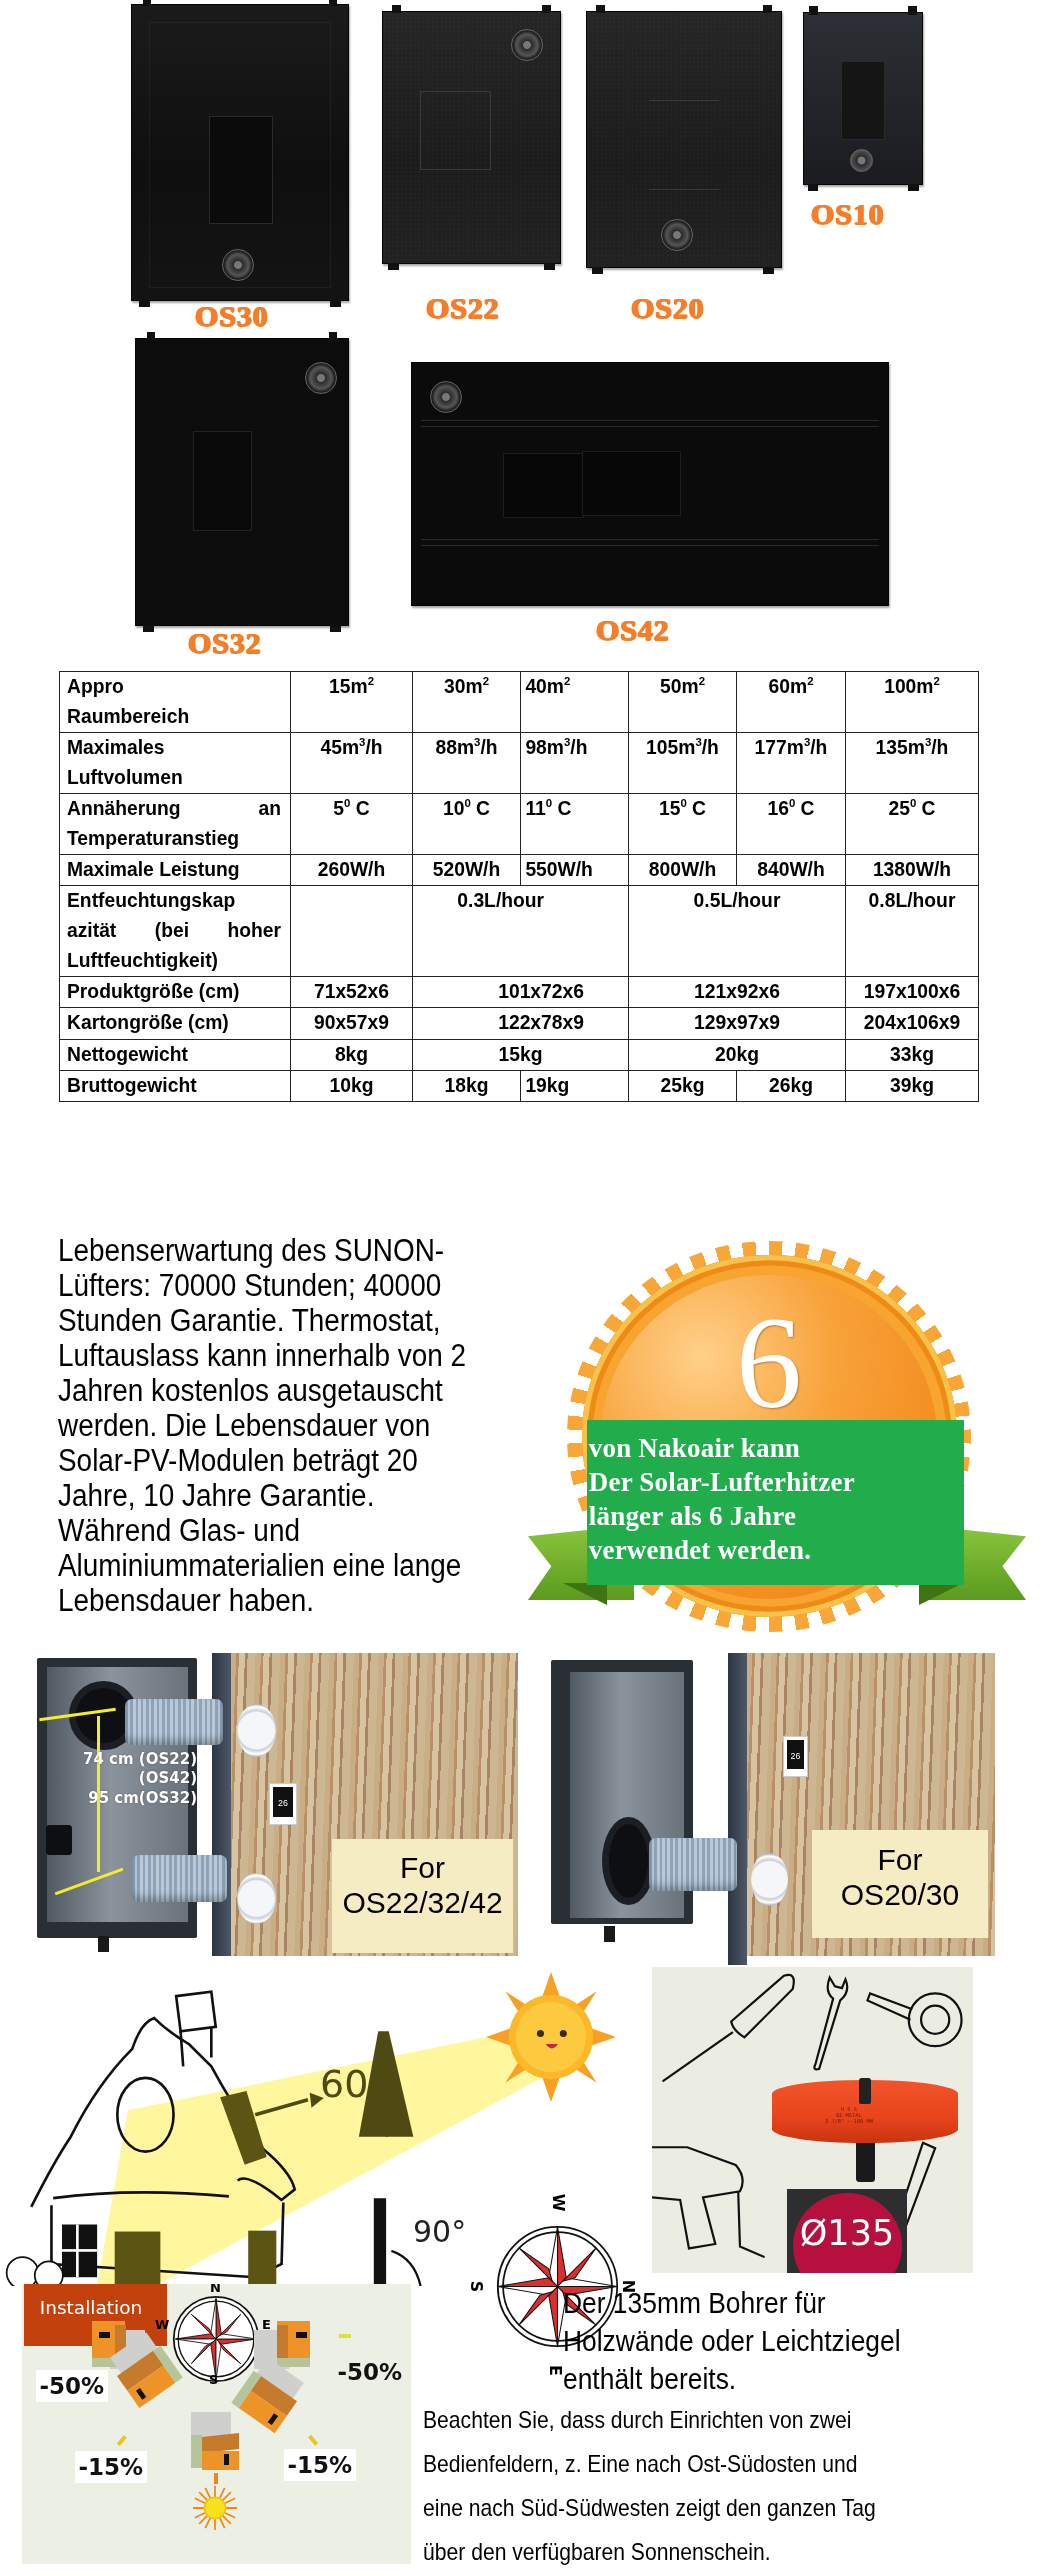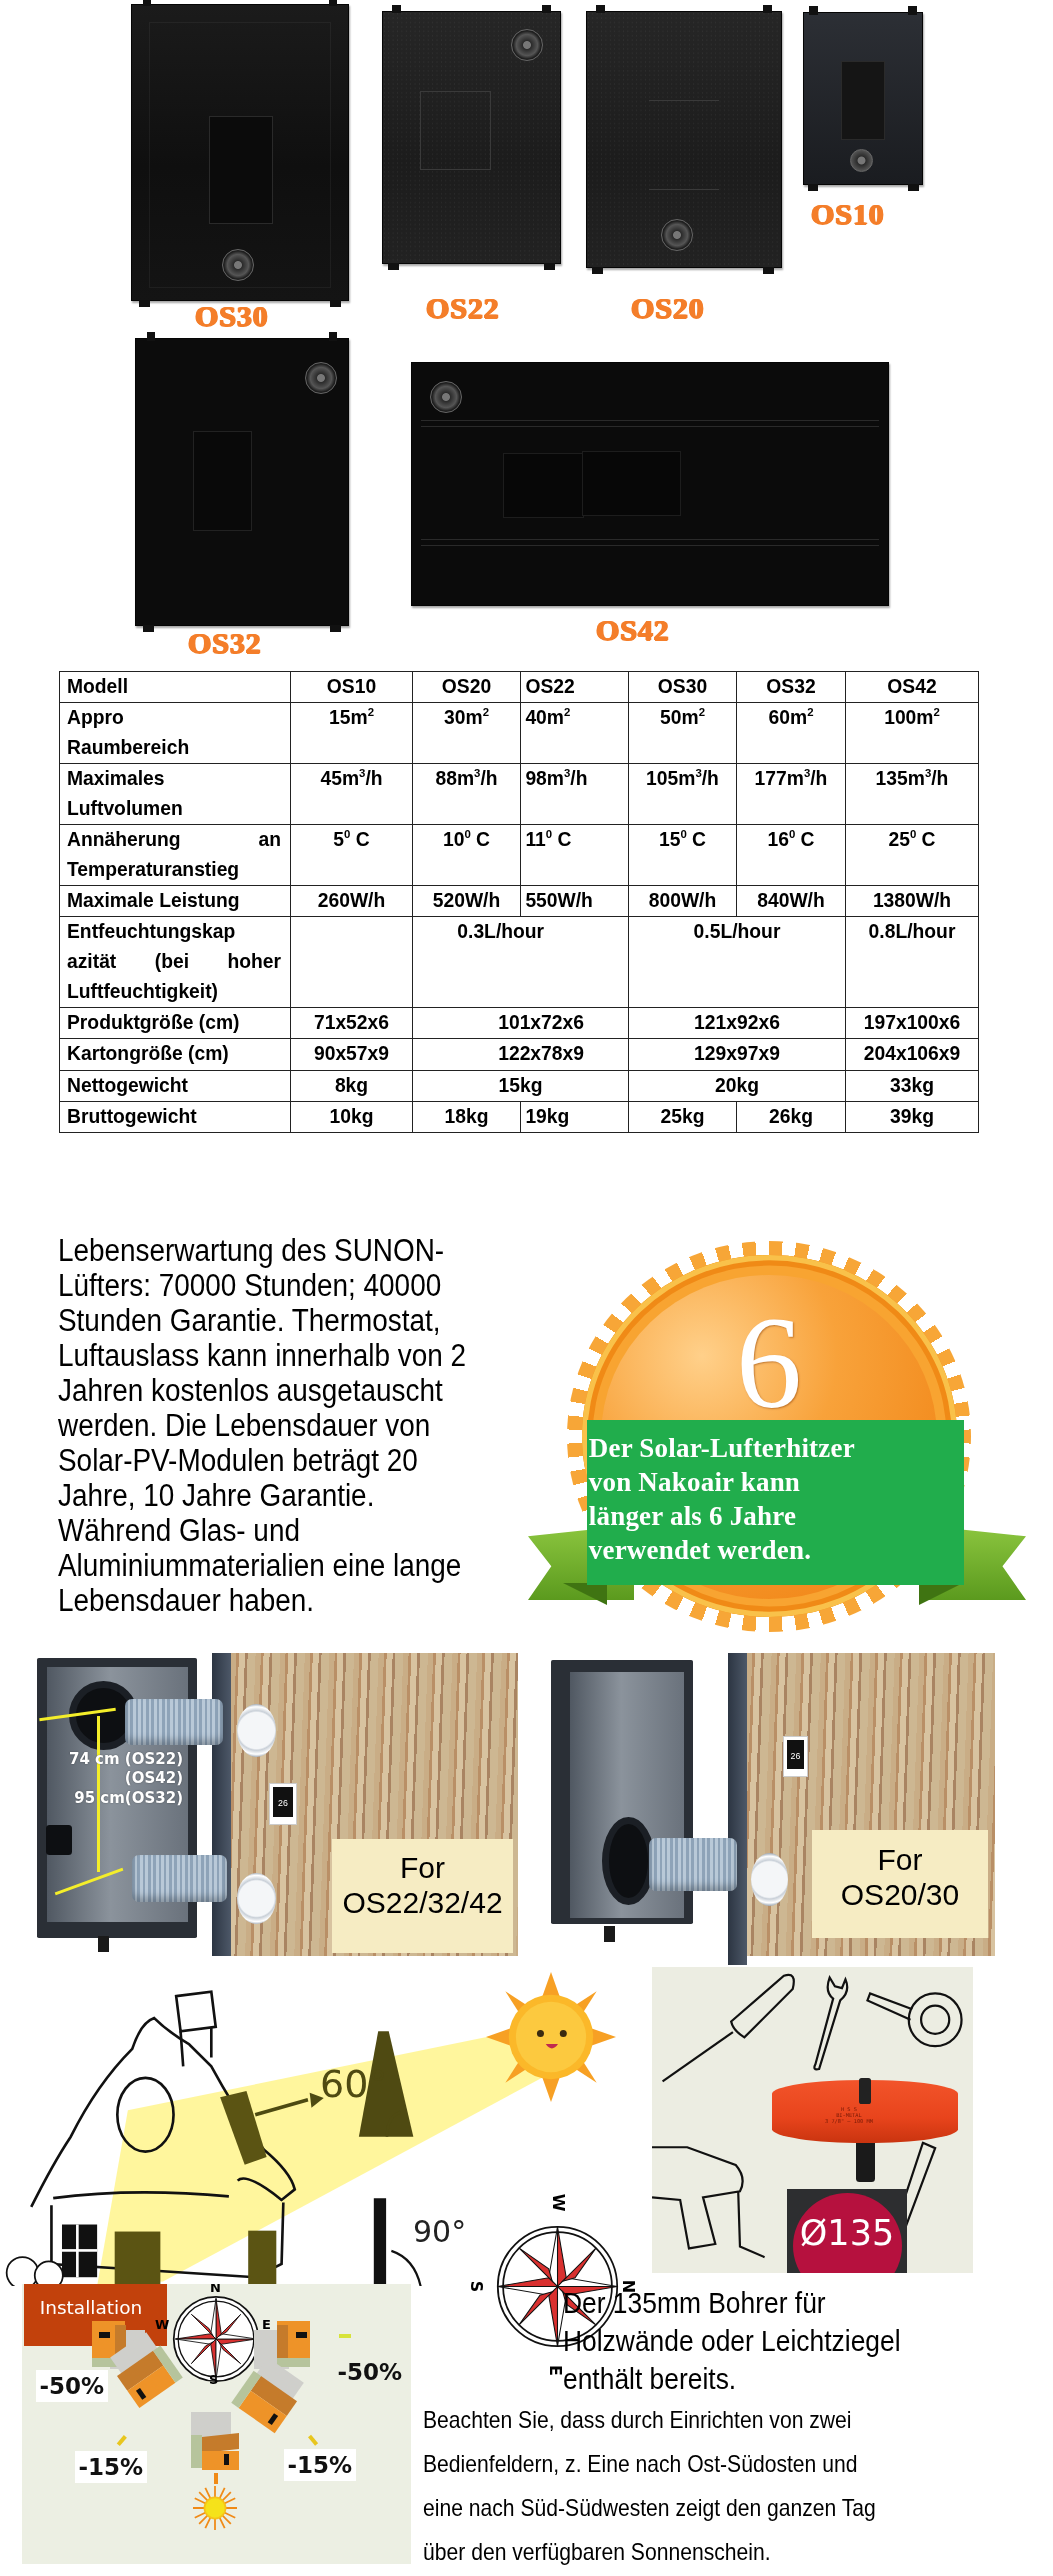--- a/index.html
+++ b/index.html
@@ -141,29 +141,20 @@
   <colgroup>
     <col style="width:231px">
       <col style="width:122px">
       <col style="width:108px">
       <col style="width:108px">
       <col style="width:108px">
       <col style="width:109px">
       <col style="width:133px">
   </colgroup>
   <tbody>
-      <tr style="height:31px;">
-    <td class="rh">Modell</td>
-    <td>OS10</td>
-    <td>OS20</td>
-    <td style="text-align:left;">OS22</td>
-    <td>OS30</td>
-    <td>OS32</td>
-    <td>OS42</td>
-  </tr>
   <tr style="height:61px;">
     <td class="rh"><span>Appro</span><br><span>Raumbereich</span></td>
     <td><span>15m</span><sup>2</sup></td>
     <td><span>30m</span><sup>2</sup></td>
     <td style="text-align:left;"><span>40m</span><sup>2</sup></td>
     <td><span>50m</span><sup>2</sup></td>
     <td><span>60m</span><sup>2</sup></td>
     <td><span>100m</span><sup>2</sup></td>
   </tr>
   <tr style="height:60px;">
@@ -253,22 +244,22 @@
   <div class="ribbon-tail ribbon-left"></div>
   <div class="ribbon-tail ribbon-right"></div>
   <div class="ribbon-fold-l"></div>
   <div class="ribbon-fold-r"></div>
   <div class="badge-circle badge-teeth"></div>
   <div class="badge-circle badge-ring"></div>
   <div class="badge-circle badge-core"></div>
   <div class="badge-num">6</div>
   <div class="green-box">
     <div>
+      <div style="padding:0;">von Nakoair kann</div>
       <div style="padding:0;">Der Solar-Lufterhitzer</div>
-      <div style="padding:0;">von Nakoair kann</div>
       <div style="padding:0;">länger als 6 Jahre</div>
       <div style="padding:0;">verwendet werden.</div>
     </div>
   </div>
 </div>
 
 <div class="photo" style="left:0;top:1653px;width:519px;height:303px;">
   <div class="wall-edge" style="left:212px;top:0;width:19.3px;height:303px;"></div>
   <div class="wall" style="left:231px;top:0;width:287px;height:303px;"></div>
   <div class="solar-frame" style="left:37px;top:5.3px;width:160px;height:280px;"></div>
@@ -278,21 +269,21 @@
   <div class="duct" style="left:125px;top:46px;width:98px;height:46px;"></div>
   <div class="duct" style="left:132px;top:202px;width:95px;height:47px;"></div>
   <div class="vent" style="left:237px;top:51px;width:39px;height:53px;"></div>
   <div class="vent" style="left:237px;top:220px;width:39px;height:51px;"></div>
   <div class="thermo" style="left:269px;top:130px;width:26px;height:40px;">
       <span>26</span>
     </div>
   <div class="yellow-line" style="left:39px;top:60px;width:77px;height:2.6px;transform:rotate(-8deg);"></div>
   <div class="yellow-line" style="left:53px;top:227px;width:72px;height:2.6px;transform:rotate(-20deg);"></div>
   <div class="yellow-line" style="left:97px;top:63px;width:2.6px;height:156px;"></div>
-  <div class="measure" style="left:58px;top:97px;width:125px;">
+  <div class="measure" style="left:72px;top:97px;width:125px;">
     <div>74 cm (OS22)</div>
     <div>(OS42)</div>
     <div>95 cm(OS32)</div>
   </div>
   <div style="position:absolute;left:98px;top:283px;width:10.6px;height:16px;background:#1a1a1a;"></div>
 </div>
 <div class="for-box" style="left:332px;top:1839px;width:181px;height:114px;padding-top:10.6px;box-sizing:border-box;">
   <div>For</div>
   <div>OS22/32/42</div>
 </div>

